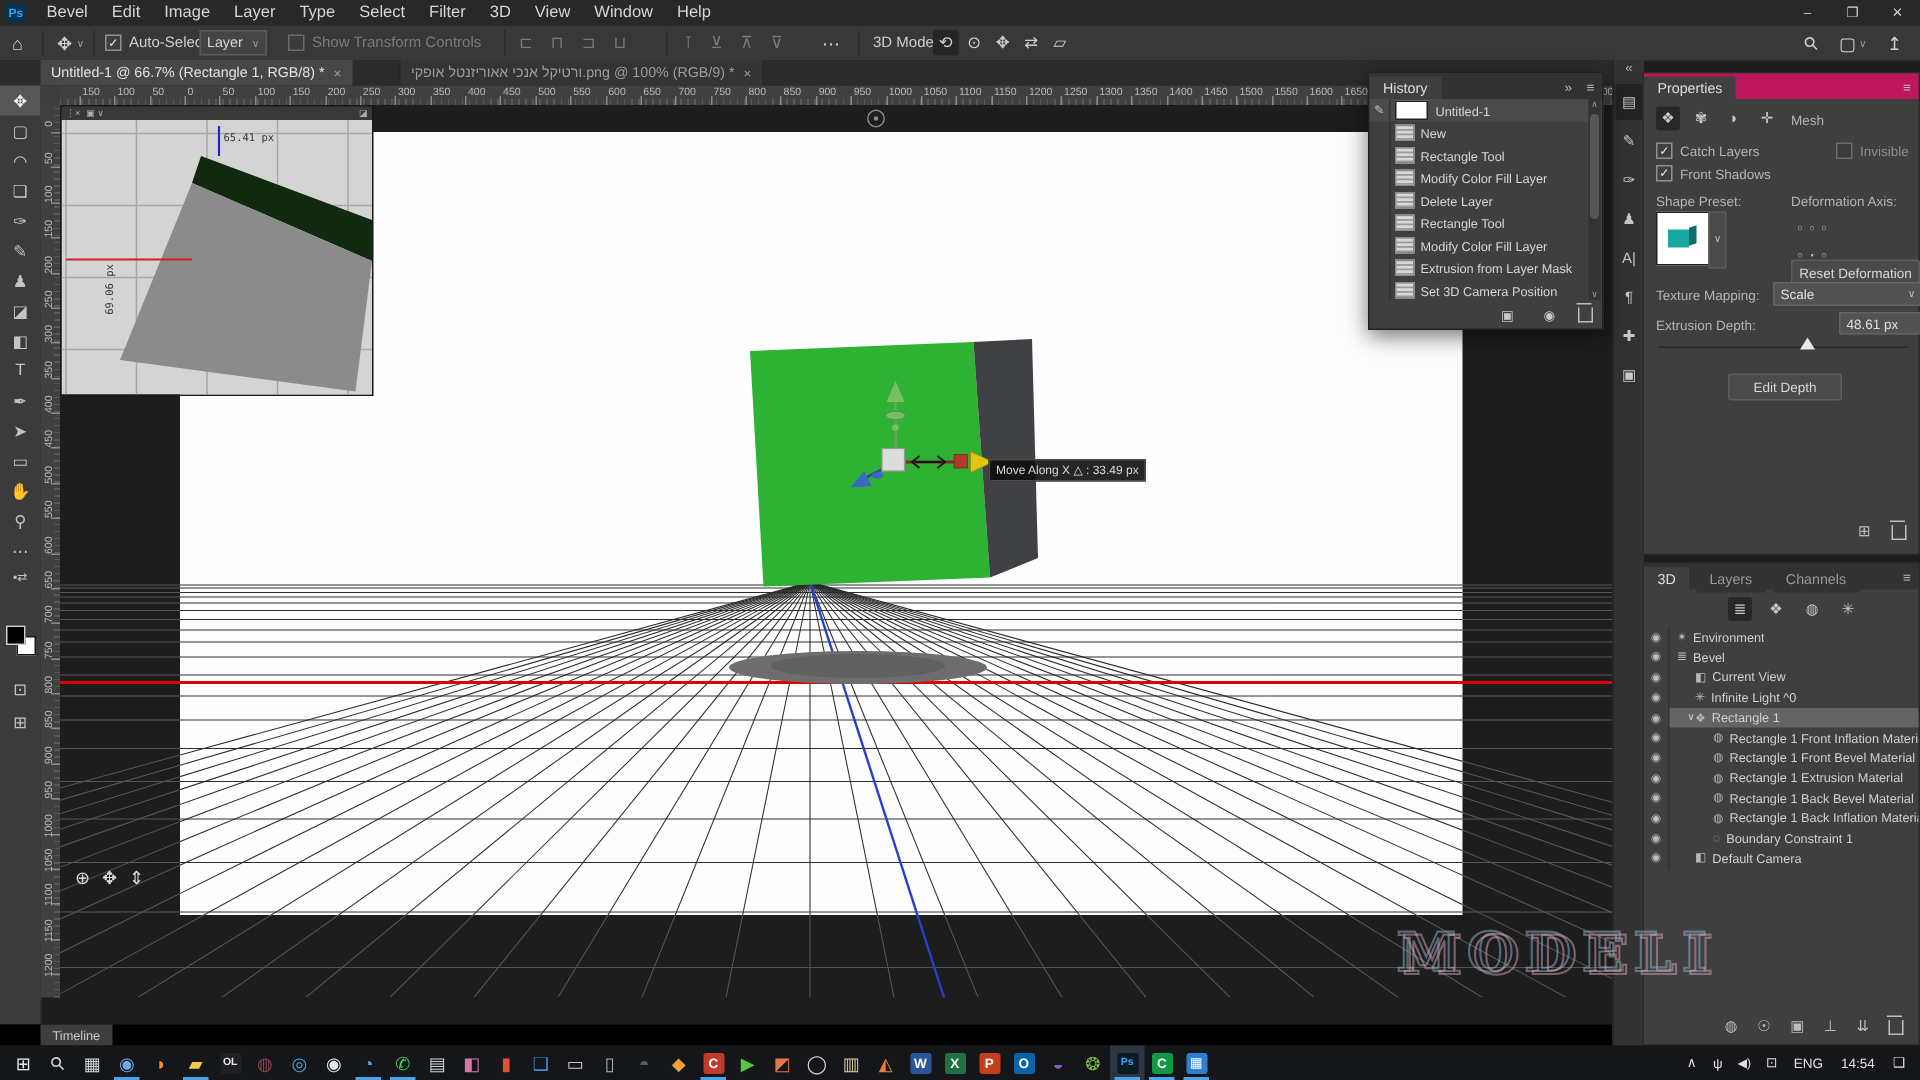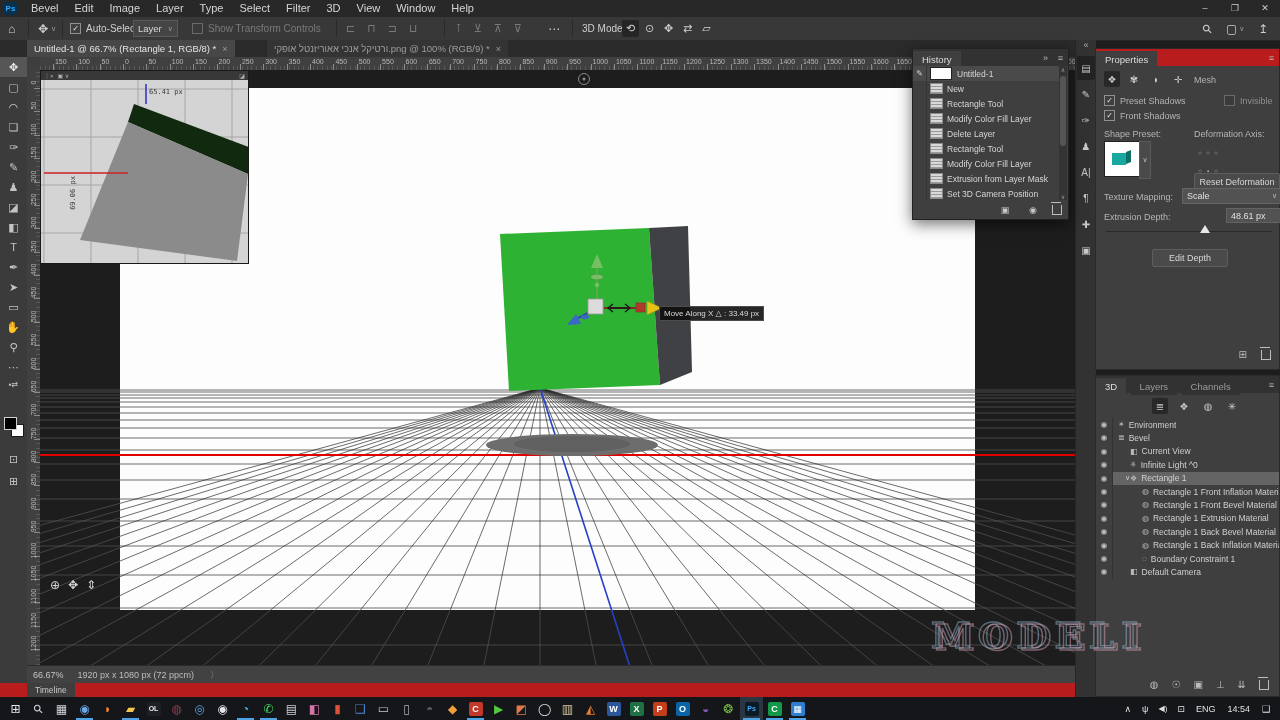--- a/index.html
+++ b/index.html
@@ -66,36 +66,36 @@
   .camctl{position:absolute;font-size:12px;color:#d8d8d8;}
   
   #secview{left:0;top:0;width:207px;height:192px;border:1px solid #191919;}
   #secview-head{position:absolute;left:0;top:0;width:207px;height:9px;background:#383838;
                 font-size:6px;color:#b0b0b0;display:flex;align-items:center;gap:4px;padding:0 3px;box-sizing:border-box;}
   .sv-lab{position:absolute;font-size:7px;color:#3a3a3a;font-family:"DejaVu Sans Mono",monospace;}
 
   
   #statusbar{left:27px;top:665px;width:1048px;height:18px;background:#424242;border-top:1px solid #2b2b2b;
              display:flex;align-items:center;font-size:9px;color:#c4c4c4;}
-  #timeline-strip{left:0;top:683px;width:1075px;height:14px;background:#b91c1c;}
+  #timeline-strip{left:0;top:683px;width:1075px;height:14px;background:#000000;}
   #timeline-tab{position:absolute;left:27px;top:0;height:14px;background:#3e3e3e;
                 font-size:8.5px;color:#c8c8c8;display:flex;align-items:center;padding:0 8px;}
 
   
   #dockstrip{left:1075px;top:40px;width:20px;height:657px;background:#323232;border-left:1px solid #262626;}
   .dock-ico{width:18px;height:24px;margin:2px 0 2px 1px;display:flex;align-items:center;justify-content:center;
             font-size:10px;color:#c8c8c8;border-radius:2px;}
   .dock-ico.sel{background:#232323;}
 
   
   .panel{background:#3f3f3f;border:1px solid #2a2a2a;box-sizing:border-box;}
   .ptab{font-size:9.5px;color:#dedede;background:#3f3f3f;display:inline-flex;align-items:center;
         height:17px;padding:0 9px;}
   .ptab.dim{background:#323232;color:#9a9a9a;}
-  .phead{height:17px;background:#b91c1c;position:relative;}
+  .phead{height:17px;background:#be185d;position:relative;}
   .pmenu{position:absolute;right:5px;top:4px;font-size:9px;color:#b8b8b8;}
   .plabel{font-size:9px;color:#b4b4b4;}
   .pbtn{background:#4a4a4a;border:1px solid #5e5e5e;border-radius:2px;color:#d8d8d8;
         font-size:9px;display:flex;align-items:center;justify-content:center;}
   .pico{width:16px;height:16px;display:flex;align-items:center;justify-content:center;font-size:10px;color:#c8c8c8;border-radius:2px;}
   .pico.sel{background:#282828;}
   .pfield{background:#525252;border:1px solid #636363;font-size:9px;color:#e0e0e0;
           display:flex;align-items:center;padding:0 4px;}
   
   .l3drow{position:absolute;left:0;width:183px;height:13px;display:flex;align-items:center;font-size:8.5px;color:#d0d0d0;}
@@ -589,25 +589,20 @@
       <span>:  33.49 px</span>
     </div>
 
     <div id="camctls" class="abs" style="left:10px;top:508px;">
         <span class="camctl" style="left:0px;top:0;">⊕</span>
         <span class="camctl" style="left:18px;top:0;">✥</span>
         <span class="camctl" style="left:36px;top:0;">⇕</span>
       </div>
   </div>
 
-  <div id="statusbar" class="abs">
-    <span style="margin-left:6px;">66.67%</span>
-    <span style="margin-left:14px;color:#bdbdbd;">1920 px x 1080 px (72 ppcm)</span>
-    <span style="margin-left:16px;color:#9a9a9a;">〉</span>
-  </div>
 
   <div id="timeline-strip" class="abs">
     <div id="timeline-tab">Timeline</div>
   </div>
 
   <div id="dockstrip" class="abs">
     <div style="text-align:center;font-size:9px;color:#b0b0b0;height:14px;">«</div>
     <div id="dock-icons">
         <div class="dock-ico sel">▤</div>
         <div class="dock-ico">✎</div>
@@ -628,21 +623,21 @@
     <div id="props-type-icons" class="row" style="position:absolute;left:8px;top:22px;gap:6px;">
         <span class="pico sel">❖</span>
         <span class="pico">✾</span>
         <span class="pico">◗</span>
         <span class="pico">✛</span>
       </div>
     <span class="plabel" style="position:absolute;left:98px;top:26px;">Mesh</span>
 
     <div class="row" style="position:absolute;left:8px;top:46px;gap:5px;">
       <span class="cb">✓</span>
-      <span class="plabel">Preset Shadows</span>
+      <span class="plabel">Catch Layers</span>
     </div>
     <div class="row" style="position:absolute;left:128px;top:46px;gap:5px;">
       <span class="cb off"></span>
       <span class="plabel" style="color:#8e8e8e;">Invisible</span>
     </div>
     <div class="row" style="position:absolute;left:8px;top:61px;gap:5px;">
       <span class="cb">✓</span>
       <span class="plabel">Front Shadows</span>
     </div>
 

